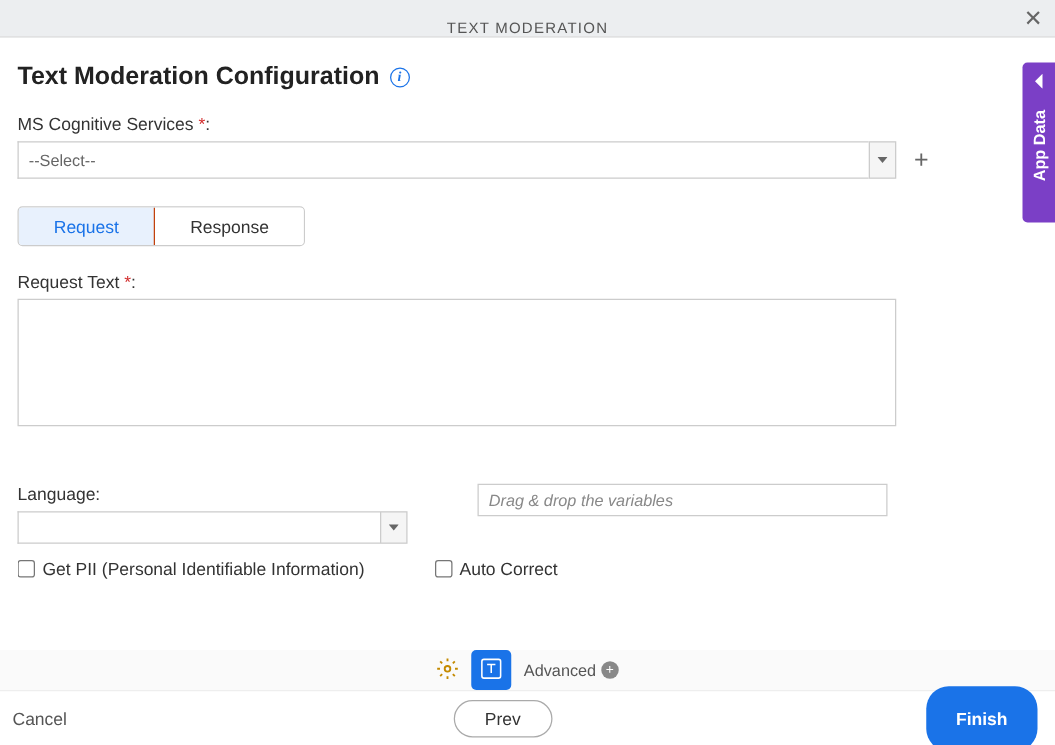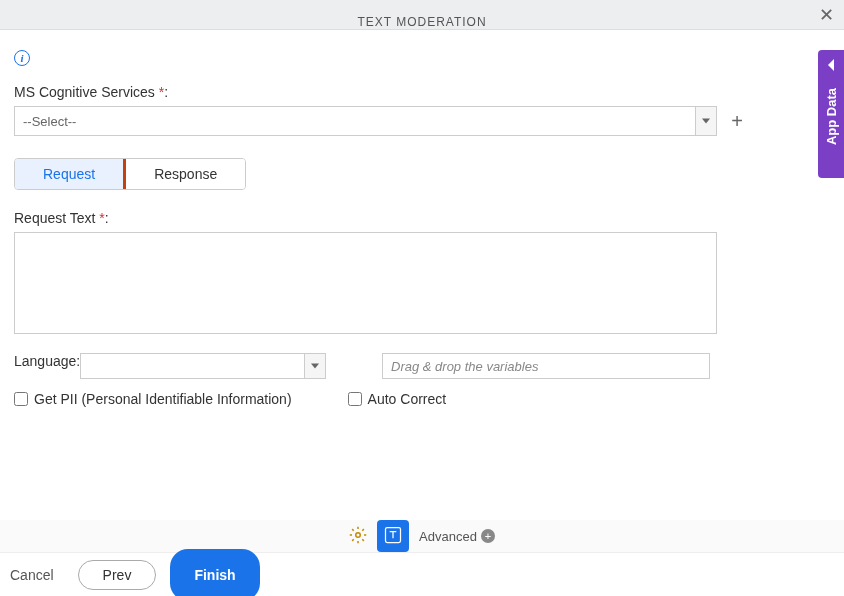--- a/index.html
+++ b/index.html
@@ -134,21 +134,21 @@
       padding: 7px 28px;
       font-size: 14px;
       background: #fff;
       border: none;
       cursor: pointer;
       color: #333;
     }
     .tab.active {
       background: #e8f1fd;
       color: #1a73e8;
-      border-right: 3px solid #c2410c;
+      border-right: 1px solid #c2410c;
     }
     .tab:not(.active) {
       border-left: none;
     }
     .textarea-box {
       width: 703px;
       height: 102px;
       border: 1px solid #ccc;
       resize: none;
       font-family: inherit;
@@ -156,38 +156,39 @@
       padding: 6px;
       margin-bottom: 16px;
     }
     .two-col {
       display: flex;
       gap: 56px;
       margin-bottom: 12px;
     }
     .col {
       display: flex;
-      flex-direction: row;
+      flex-direction: column;
+      margin-top: 27px;
     }
     .col-left { width: 312px; }
     .col-right { width: 328px; }
     .lang-select {
       display: flex;
       height: 26px;
       width: 312px;
     }
     .lang-select .select-text { border-right: none; }
     .text-input {
       height: 26px;
       border: 1px solid #ccc;
       padding: 12px 8px;
       font-size: 13px;
       font-style: italic;
       color: #777;
-      width: 380px;
+      width: 328px;
     }
     .text-input::placeholder {
       color: #888;
       font-style: italic;
     }
     .checkbox-row {
       display: flex;
       gap: 56px;
       margin-top: 4px;
     }
@@ -248,21 +249,21 @@
       line-height: 1;
     }
     .footer-buttons {
       position: absolute;
       bottom: 0;
       left: 0;
       right: 0;
       height: 44px;
       display: flex;
       align-items: center;
-      justify-content: flex-start;
+      justify-content: space-between;
       gap: 14px;
       padding-right: 14px;
       border-top: 1px solid #eee;
       background: #fff;
     }
     .btn-cancel {
       background: none;
       border: none;
       color: #555;
       font-size: 14px;
@@ -318,20 +319,21 @@
 
 <div class="header-bar">
   <span class="header-title">TEXT MODERATION</span>
   <button class="close-btn">
     <span>✕</span>
   </button>
 </div>
 
 <div class="content">
   <div class="page-heading-row">
+    <h1 class="page-heading">Text Moderation Configuration</h1>
     <span class="info-icon">i</span>
   </div>
 
   <label class="field-label">
     <span>MS Cognitive Services</span> <span class="required">*</span>:
   </label>
   <div class="select-row">
     <div class="select-box">
       <div class="select-text">--Select--</div>
       <div class="select-arrow">

